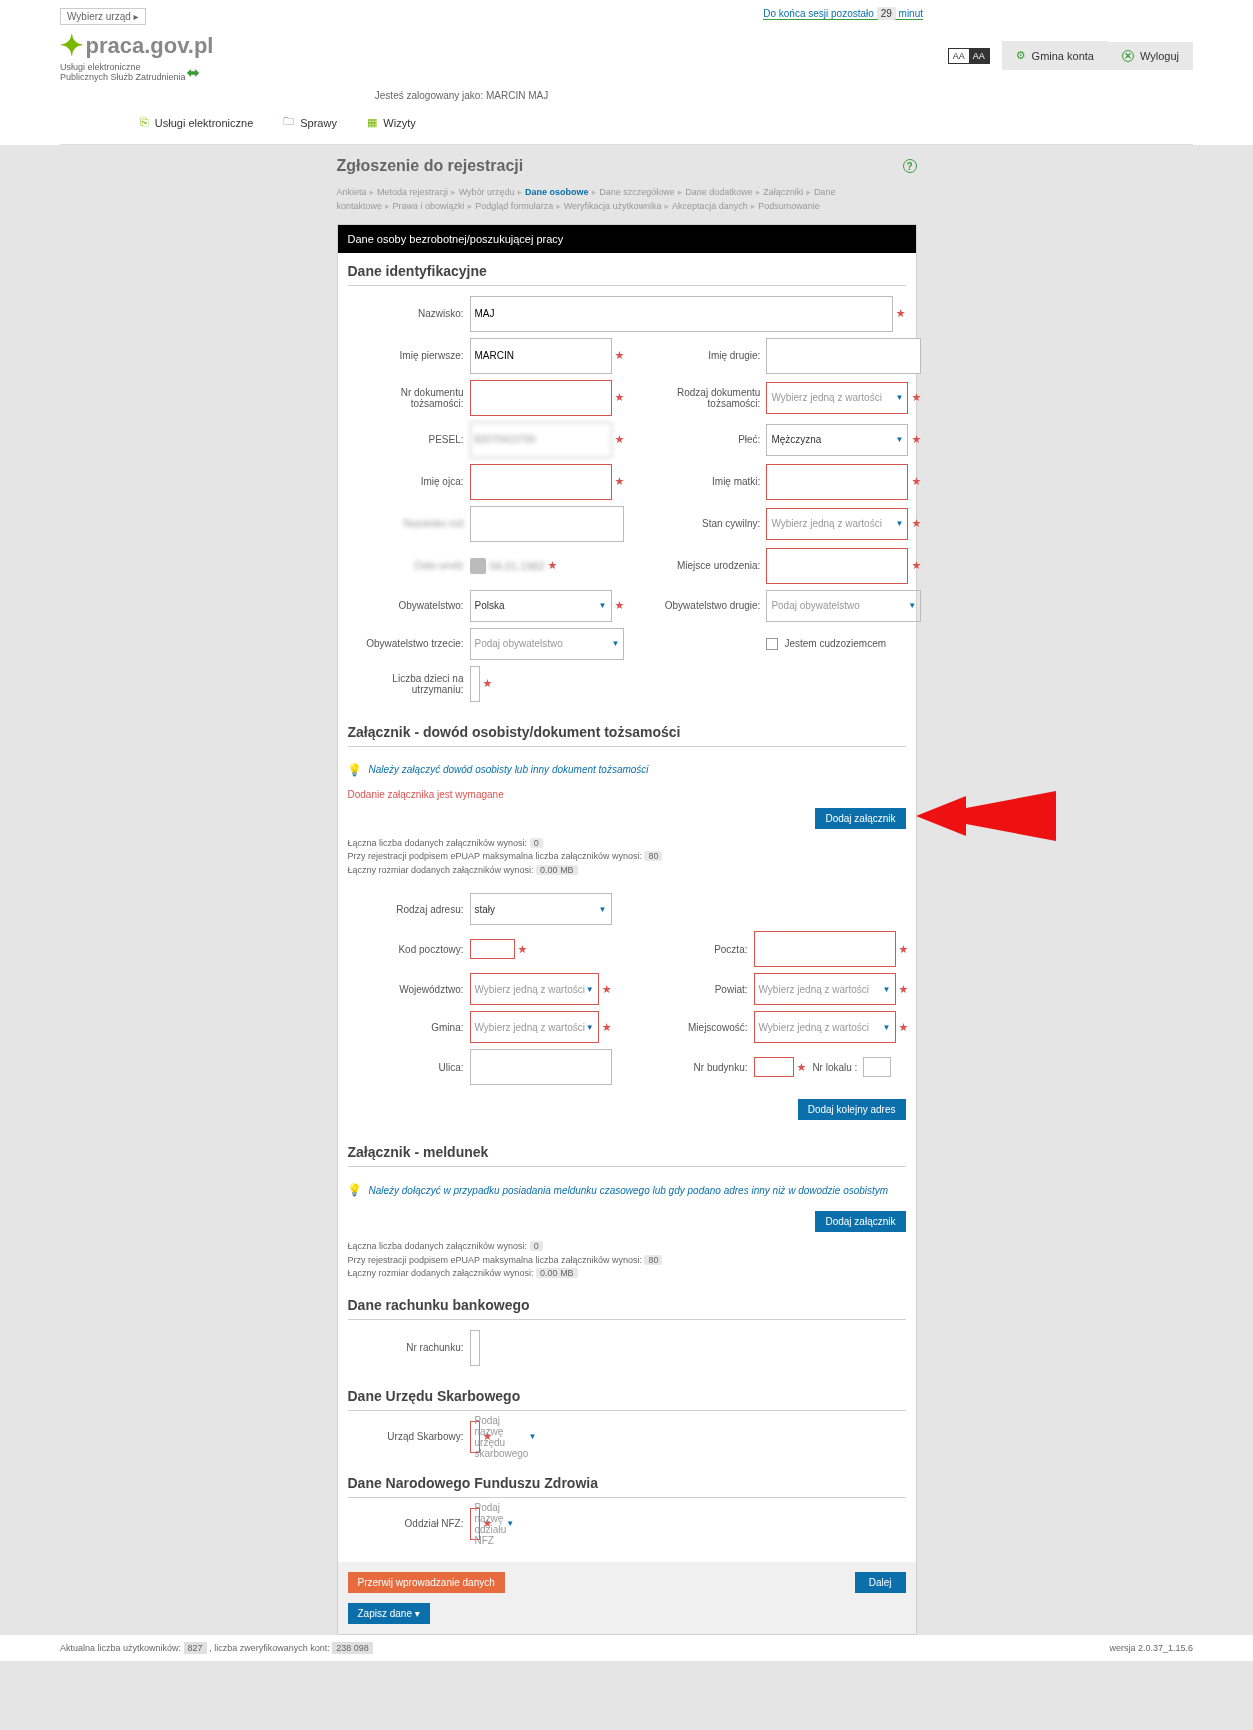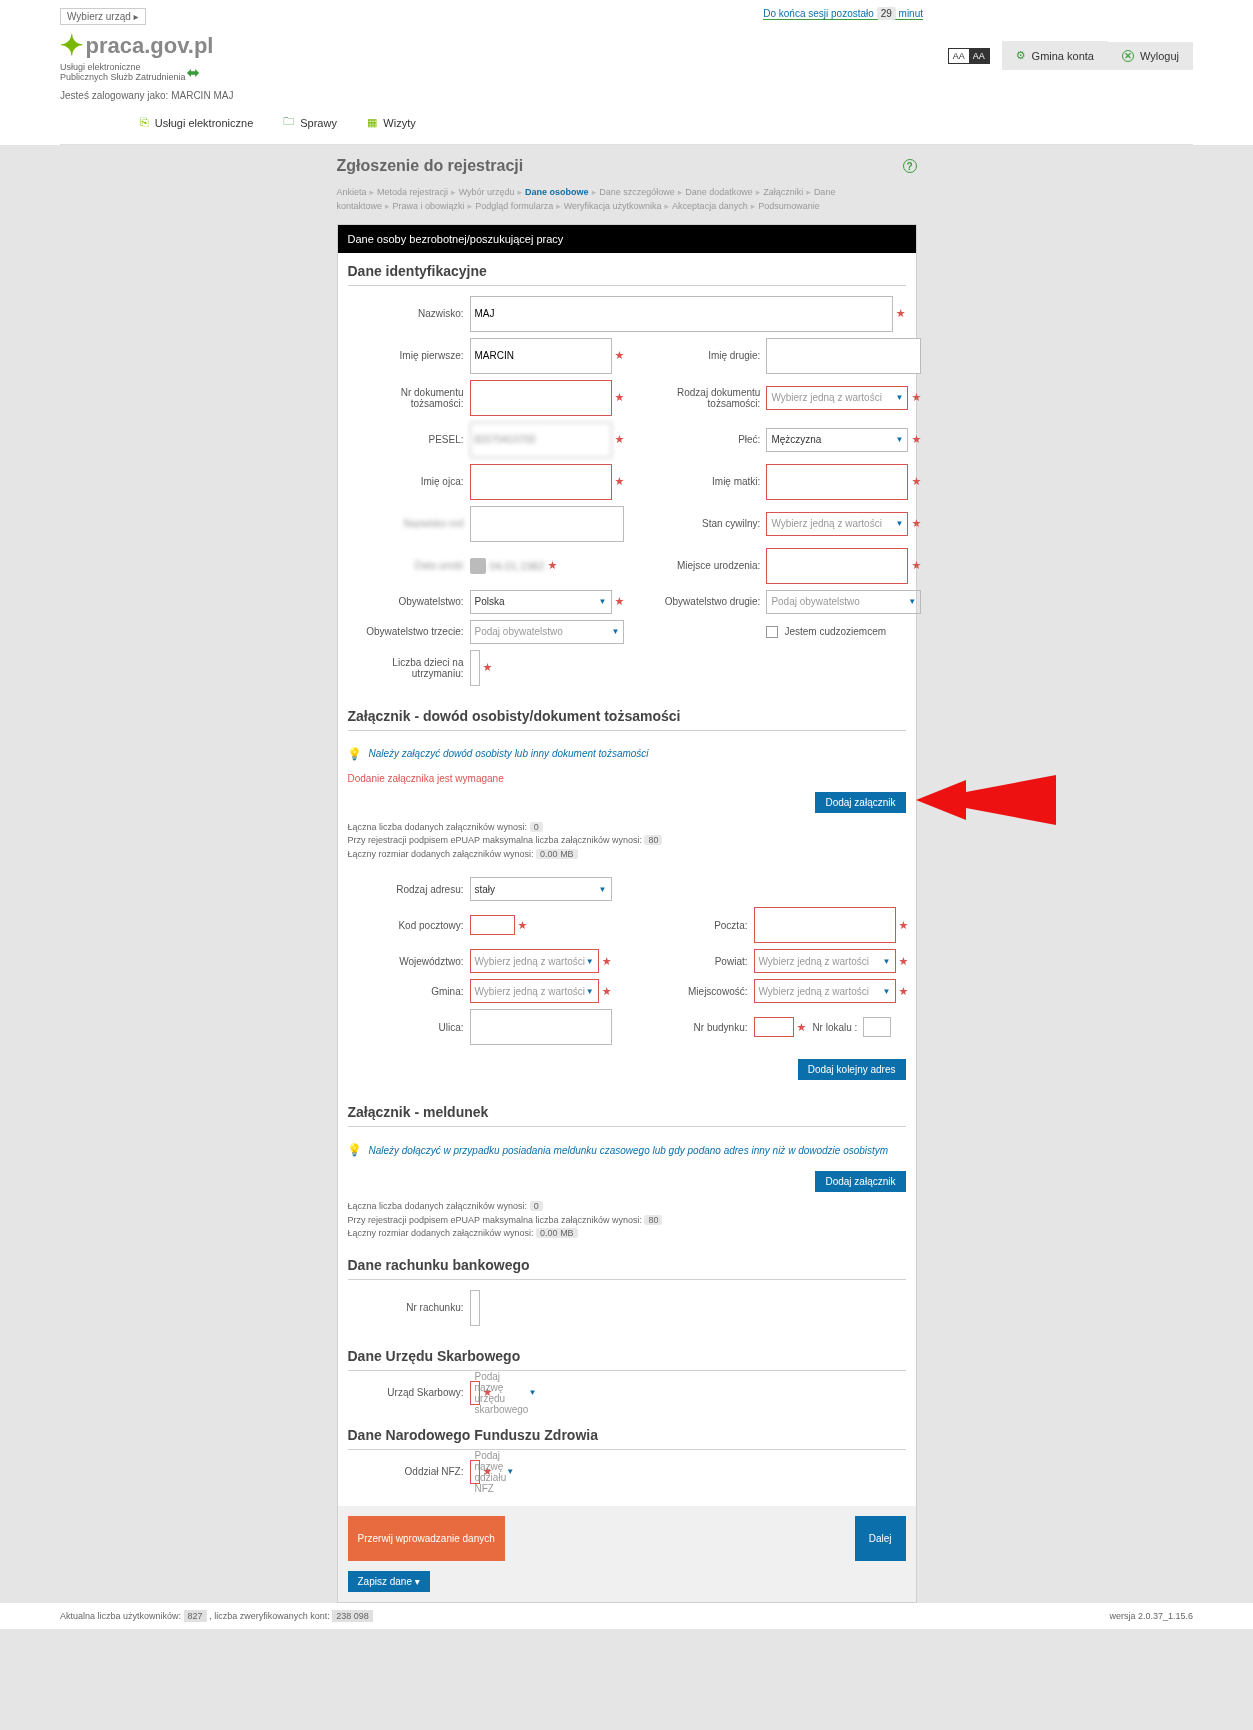--- a/index.html
+++ b/index.html
@@ -17,21 +17,21 @@
 .logo-sub .green-arrow { color: #3a9b3a; font-size: 16px; }
 .right-controls { display: flex; align-items: center; gap: 0; }
 .aa-box { border: 1px solid #333; display: flex; }
 .aa-box span { padding: 2px 4px; font-size: 9px; cursor: pointer; }
 .aa-box .aa1 { background: #fff; }
 .aa-box .aa2 { background: #333; color: #fff; }
 .dane-konta { background: #e8e8e8; padding: 8px 14px; display: flex; align-items: center; gap: 6px; font-size: 11px; cursor: pointer; }
 .dane-konta .gear { color: #3a9b3a; }
 .wyloguj { background: #e8e8e8; padding: 8px 14px; display: flex; align-items: center; gap: 6px; font-size: 11px; cursor: pointer; }
 .wyloguj .x { color: #3a9b3a; border: 1.5px solid #3a9b3a; border-radius: 50%; width: 12px; height: 12px; display: inline-flex; align-items: center; justify-content: center; font-size: 9px; font-weight: bold; }
-.logged { text-align: left; font-size: 10px; color: #666; margin-top: 8px; padding-right: 330px; }
+.logged { text-align: center; font-size: 10px; color: #666; margin-top: 8px; padding-right: 330px; }
 .nav { display: flex; gap: 30px; padding: 12px 80px; border-bottom: 1px solid #e0e0e0; }
 .nav-item { display: flex; align-items: center; gap: 6px; font-size: 11px; cursor: pointer; }
 .nav-item .ico { color: #7ab800; }
 .nav-item.sprawy .ico { color: #2a7a2a; }
 .nav-item.wizyty .ico { color: #7ab800; }
 .main { background: #e5e5e5; padding: 12px 0 0; }
 .content { width: 580px; margin: 0 auto; }
 .title-row { display: flex; align-items: center; gap: 8px; margin-bottom: 10px; justify-content: space-between; }
 .title { font-size: 16px; color: #666; font-weight: bold; }
 .help-ico { color: #3a9b3a; border: 1.5px solid #3a9b3a; border-radius: 50%; width: 14px; height: 14px; display: inline-flex; align-items: center; justify-content: center; font-size: 10px; cursor: pointer; font-weight: bold; }
@@ -43,21 +43,21 @@
 .green-bar { background: #000000; color: #fff; padding: 8px 10px; font-size: 11px; }
 .section { padding: 10px 10px 6px; }
 .section-title { font-size: 14px; font-weight: bold; color: #444; padding-bottom: 6px; border-bottom: 1px solid #d0d0d0; margin-bottom: 10px; }
 .form-grid { display: grid; grid-template-columns: 1fr 1fr; gap: 0 20px; }
 .form-row { display: flex; align-items: center; margin-bottom: 6px; min-height: 22px; }
 .form-row.full { grid-column: 1 / -1; }
 .label { width: 122px; text-align: right; font-size: 10px; color: #555; padding-right: 6px; flex-shrink: 0; }
 .input { border: 1px solid #bbb; height: 36px; padding: 2px 4px; font-size: 10px; flex: 1; min-width: 0; }
 .input.err { border-color: #d9534f; }
 .input.wide { width: 100%; }
-.select { border: 1px solid #bbb; height: 24px; padding: 2px 4px; font-size: 10px; flex: 1; color: #999; position: relative; display: flex; align-items: center; justify-content: space-between; cursor: pointer; min-width: 0; }
+.select { border: 1px solid #bbb; height: 32px; padding: 2px 4px; font-size: 10px; flex: 1; color: #999; position: relative; display: flex; align-items: center; justify-content: space-between; cursor: pointer; min-width: 0; }
 .select.err { border-color: #d9534f; }
 .select .chev { color: #0b6fab; font-size: 8px; }
 .select.val { color: #333; }
 .star-req { color: #d9534f; margin-left: 3px; font-size: 11px; flex-shrink: 0; }
 .date-ico { width: 16px; height: 16px; background: #bbb; border-radius: 2px; margin-right: 4px; flex-shrink: 0; }
 .blur { filter: blur(2px); color: #999; }
 .checkbox-row { display: flex; align-items: center; gap: 6px; font-size: 10px; color: #555; }
 .checkbox { width: 12px; height: 12px; border: 1px solid #999; cursor: pointer; }
 .info-row { display: flex; align-items: center; gap: 6px; padding: 6px 0; }
 .bulb { color: #0b6fab; font-size: 12px; }
@@ -65,21 +65,21 @@
 .err-text { color: #d9534f; font-size: 10px; margin: 6px 0; }
 .btn-row { display: flex; justify-content: flex-end; margin: 8px 0; }
 .btn-primary { background: #0b6fab; color: #fff; padding: 5px 10px; font-size: 10px; border: none; cursor: pointer; }
 .stats { font-size: 9px; color: #666; line-height: 1.5; }
 .stats .box { background: #e8e8e8; padding: 0 4px; border-radius: 2px; }
 .small-input { width: 40px; border: 1px solid #bbb; height: 20px; padding: 2px 4px; font-size: 10px; }
 .small-input.err { border-color: #d9534f; }
 .inline-label { font-size: 10px; color: #555; margin: 0 6px; flex-shrink: 0; }
 .footer-btns { display: flex; justify-content: space-between; padding: 10px; background: #f0f0f0; margin-top: 10px; }
 .btn-cancel { background: #e86a3f; color: #fff; padding: 5px 10px; font-size: 10px; border: none; cursor: pointer; }
-.btn-next { background: #0b6fab; color: #fff; padding: 17px 14px; font-size: 10px; border: none; cursor: pointer; }
+.btn-next { background: #0b6fab; color: #fff; padding: 5px 14px; font-size: 10px; border: none; cursor: pointer; }
 .btn-save-row { padding: 0 10px 10px; background: #f0f0f0; }
 .btn-save { background: #0b6fab; color: #fff; padding: 5px 10px; font-size: 10px; border: none; cursor: pointer; }
 .bottom-bar { background: #fff; padding: 8px 60px; font-size: 9px; color: #666; display: flex; justify-content: space-between; }
 .bottom-bar .stat-box { background: #e0e0e0; padding: 1px 4px; }
 .arrow-annotation { position: absolute; right: -150px; top: -22px; }
 .arrow-svg { fill: #e11; }
 .pos-rel { position: relative; }
 </style>
 </head>
 <body>

